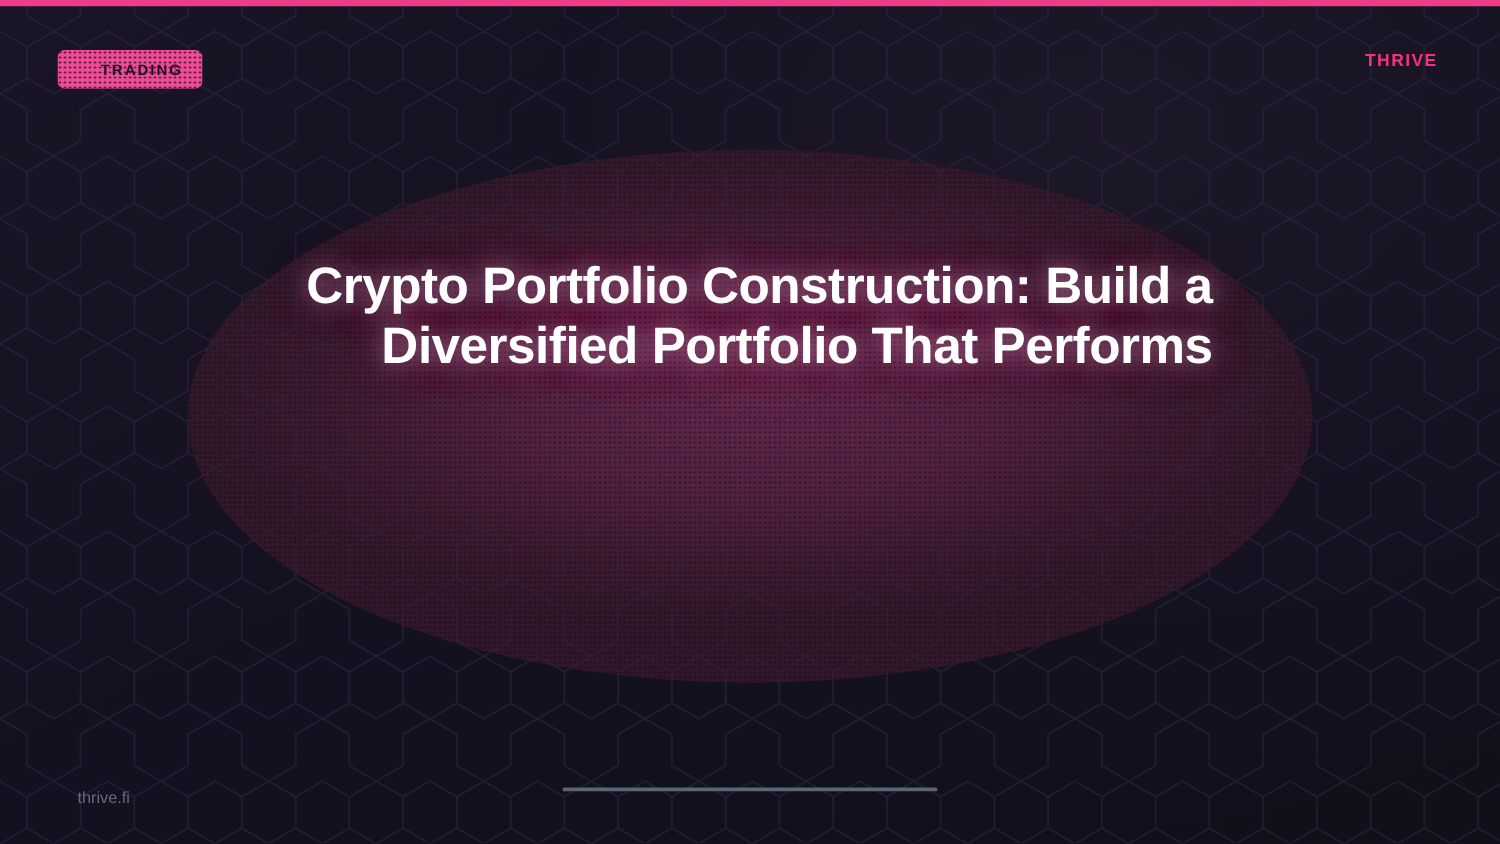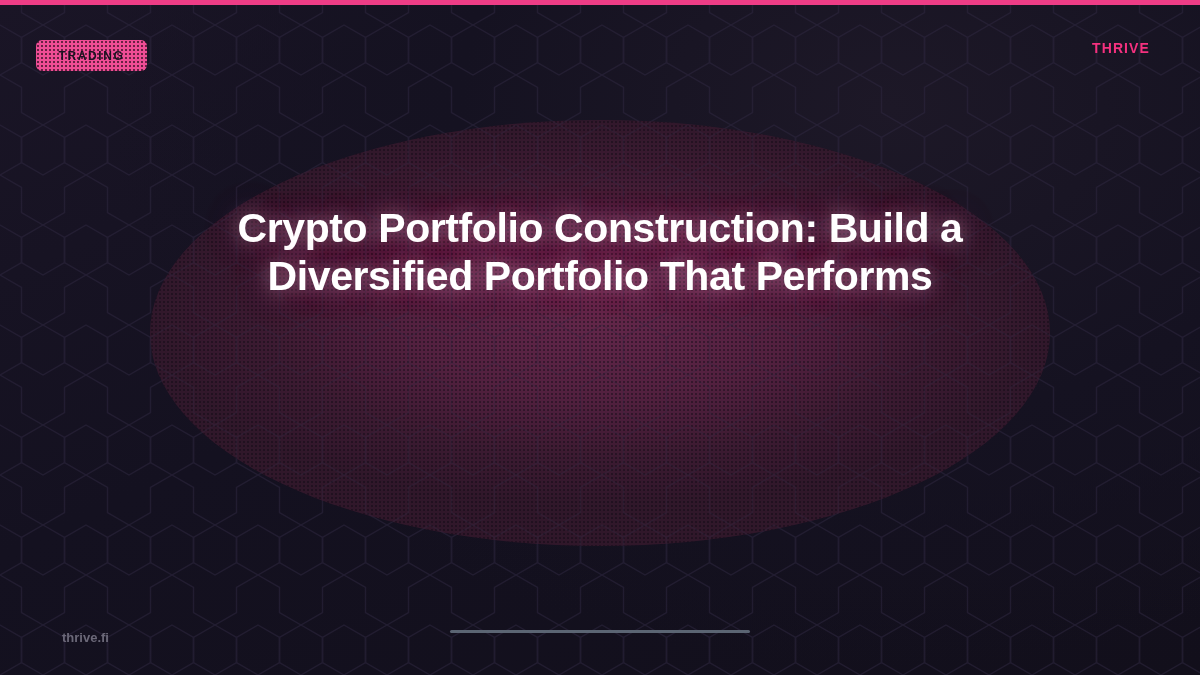--- a/index.html
+++ b/index.html
@@ -78,32 +78,33 @@
     z-index: 4;
     overflow: hidden;
     opacity: 0.30;
     pointer-events: none;
   }
   .ellipse-hex svg { position: absolute; left: -150px; top: -120px; width: 1200px; height: 675px; }
 
   
   .badge {
     position: absolute;
-    left: 36px;
+    left: 46px;
     top: 40px;
-    width: 111px;
+    width: 97px;
     height: 31px;
     border-radius: 6px;
     background-color: #ee4d95;
     background-image: radial-gradient(rgba(60,18,40,0.75) 0.85px, transparent 1.0px);
     background-size: 4px 4px;
     z-index: 10;
     display: flex;
     align-items: center;
     justify-content: center;
+    padding-left: 19px;
   }
   .badge-label {
     font-size: 12px;
     font-weight: bold;
     letter-spacing: 1.6px;
     color: #1a1220;
     line-height: 1;
   }
 
   
@@ -119,21 +120,21 @@
     line-height: 1;
   }
 
   
   .title-wrap {
     position: absolute;
     left: 0;
     top: 205px;
     width: 1200px;
     z-index: 8;
-    text-align: center;
+    text-align: right;
     padding: 0 230px;
     box-sizing: border-box;
   }
   .title {
     margin: 0;
     font-size: 41px;
     font-weight: bold;
     line-height: 1.17;
     letter-spacing: -0.4px;
     color: #ffffff;
@@ -145,21 +146,20 @@
 
   
   .footer-url {
     position: absolute;
     left: 62px;
     top: 631px;
     z-index: 10;
     font-size: 13px;
     color: #6b6878;
     line-height: 1;
-    font-weight: bold;
   }
   .progress-line {
     position: absolute;
     left: 450px;
     top: 630px;
     width: 300px;
     height: 3px;
     border-radius: 2px;
     background: #5b6573;
     z-index: 10;

